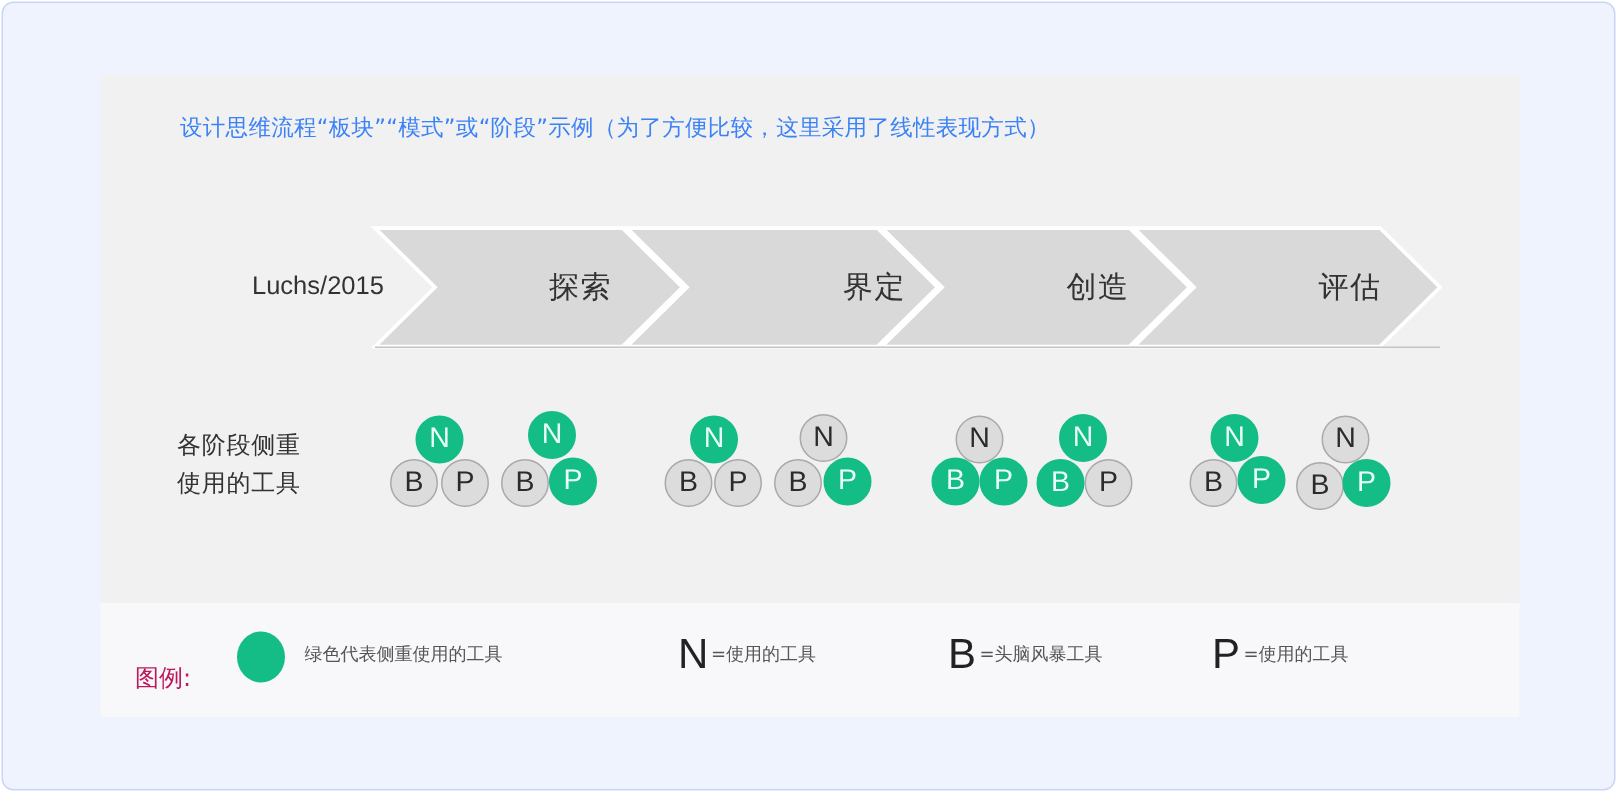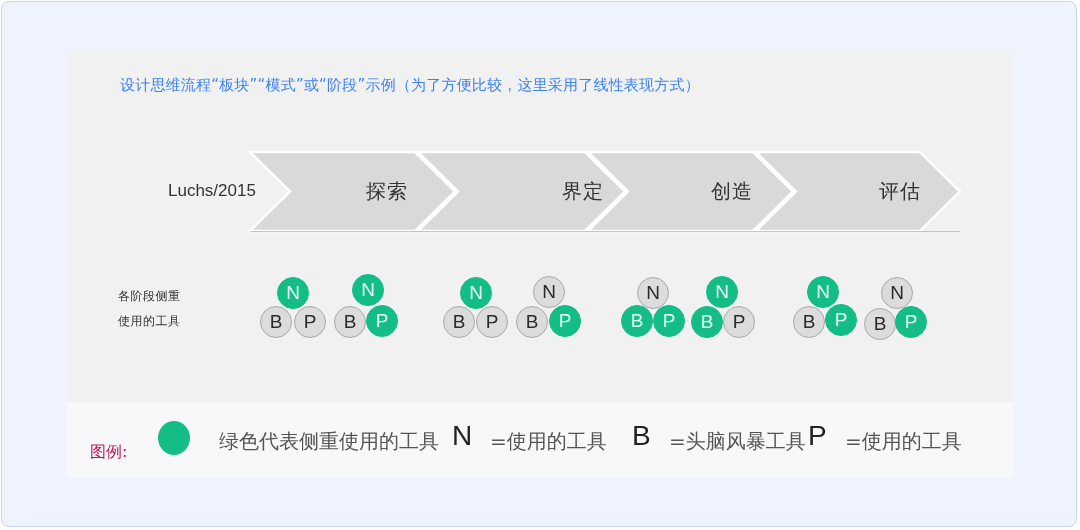--- a/index.html
+++ b/index.html
@@ -29,36 +29,36 @@
     position: absolute; left: 120px; top: 181px; font-size: 17px; color: #333;
     font-family: "Liberation Sans", sans-serif;
     margin-left: 48px;
   }
   .chev-svg { position: absolute; left: 0; top: 0; }
   .stage-label {
     position: absolute; top: 178px; font-size: 20px; color: #333; width: 120px;
     text-align: right; letter-spacing: 1px;
   }
   .row-label {
-    position: absolute; left: 118px; top: 284px; font-size: 12px; color: #333;
+    position: absolute; left: 118px; top: 284px; font-size: 16px; color: #333;
     line-height: 25px; letter-spacing: 0.5px; text-align: right;
   }
   .dot {
     position: absolute; width: 32px; height: 32px; border-radius: 50%;
     box-sizing: border-box; display: flex; align-items: center; justify-content: center;
     font-family: "Liberation Sans", sans-serif; font-size: 19px;
   }
   .dot.off { background: #dcdcdc; border: 1.5px solid #a9a9a9; color: #2b2b2b; }
   .dot.on { background: #13bd85; border: 1.5px solid #13bd85; color: #e9fff6; }
   .lg-title { position: absolute; left: 90px; top: 442px; font-size: 16px; color: #be185d; }
   .lg-dot {
     position: absolute; left: 158px; top: 421px; width: 32px; height: 34px;
     border-radius: 50%; background: #13bd85;
   }
-  .lg-text { position: absolute; top: 428px; font-size: 20px; color: #555; white-space: nowrap; margin-left: 16px; }
+  .lg-text { position: absolute; top: 428px; font-size: 12px; color: #555; white-space: nowrap; }
   .lg-key {
     position: absolute; top: 420px; font-size: 28px; color: #222;
     font-family: "Liberation Sans", sans-serif;
   }
 </style>
 </head>
 <body>
 
 <div class="outer"></div>
 <div class="canvas"></div>

